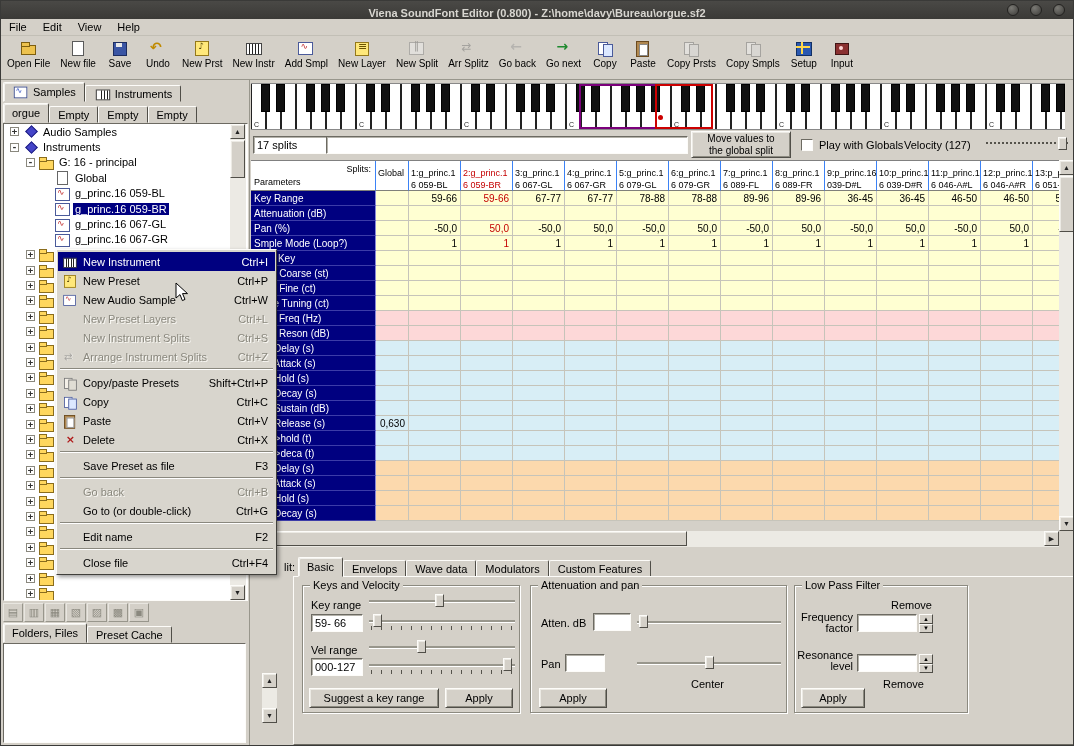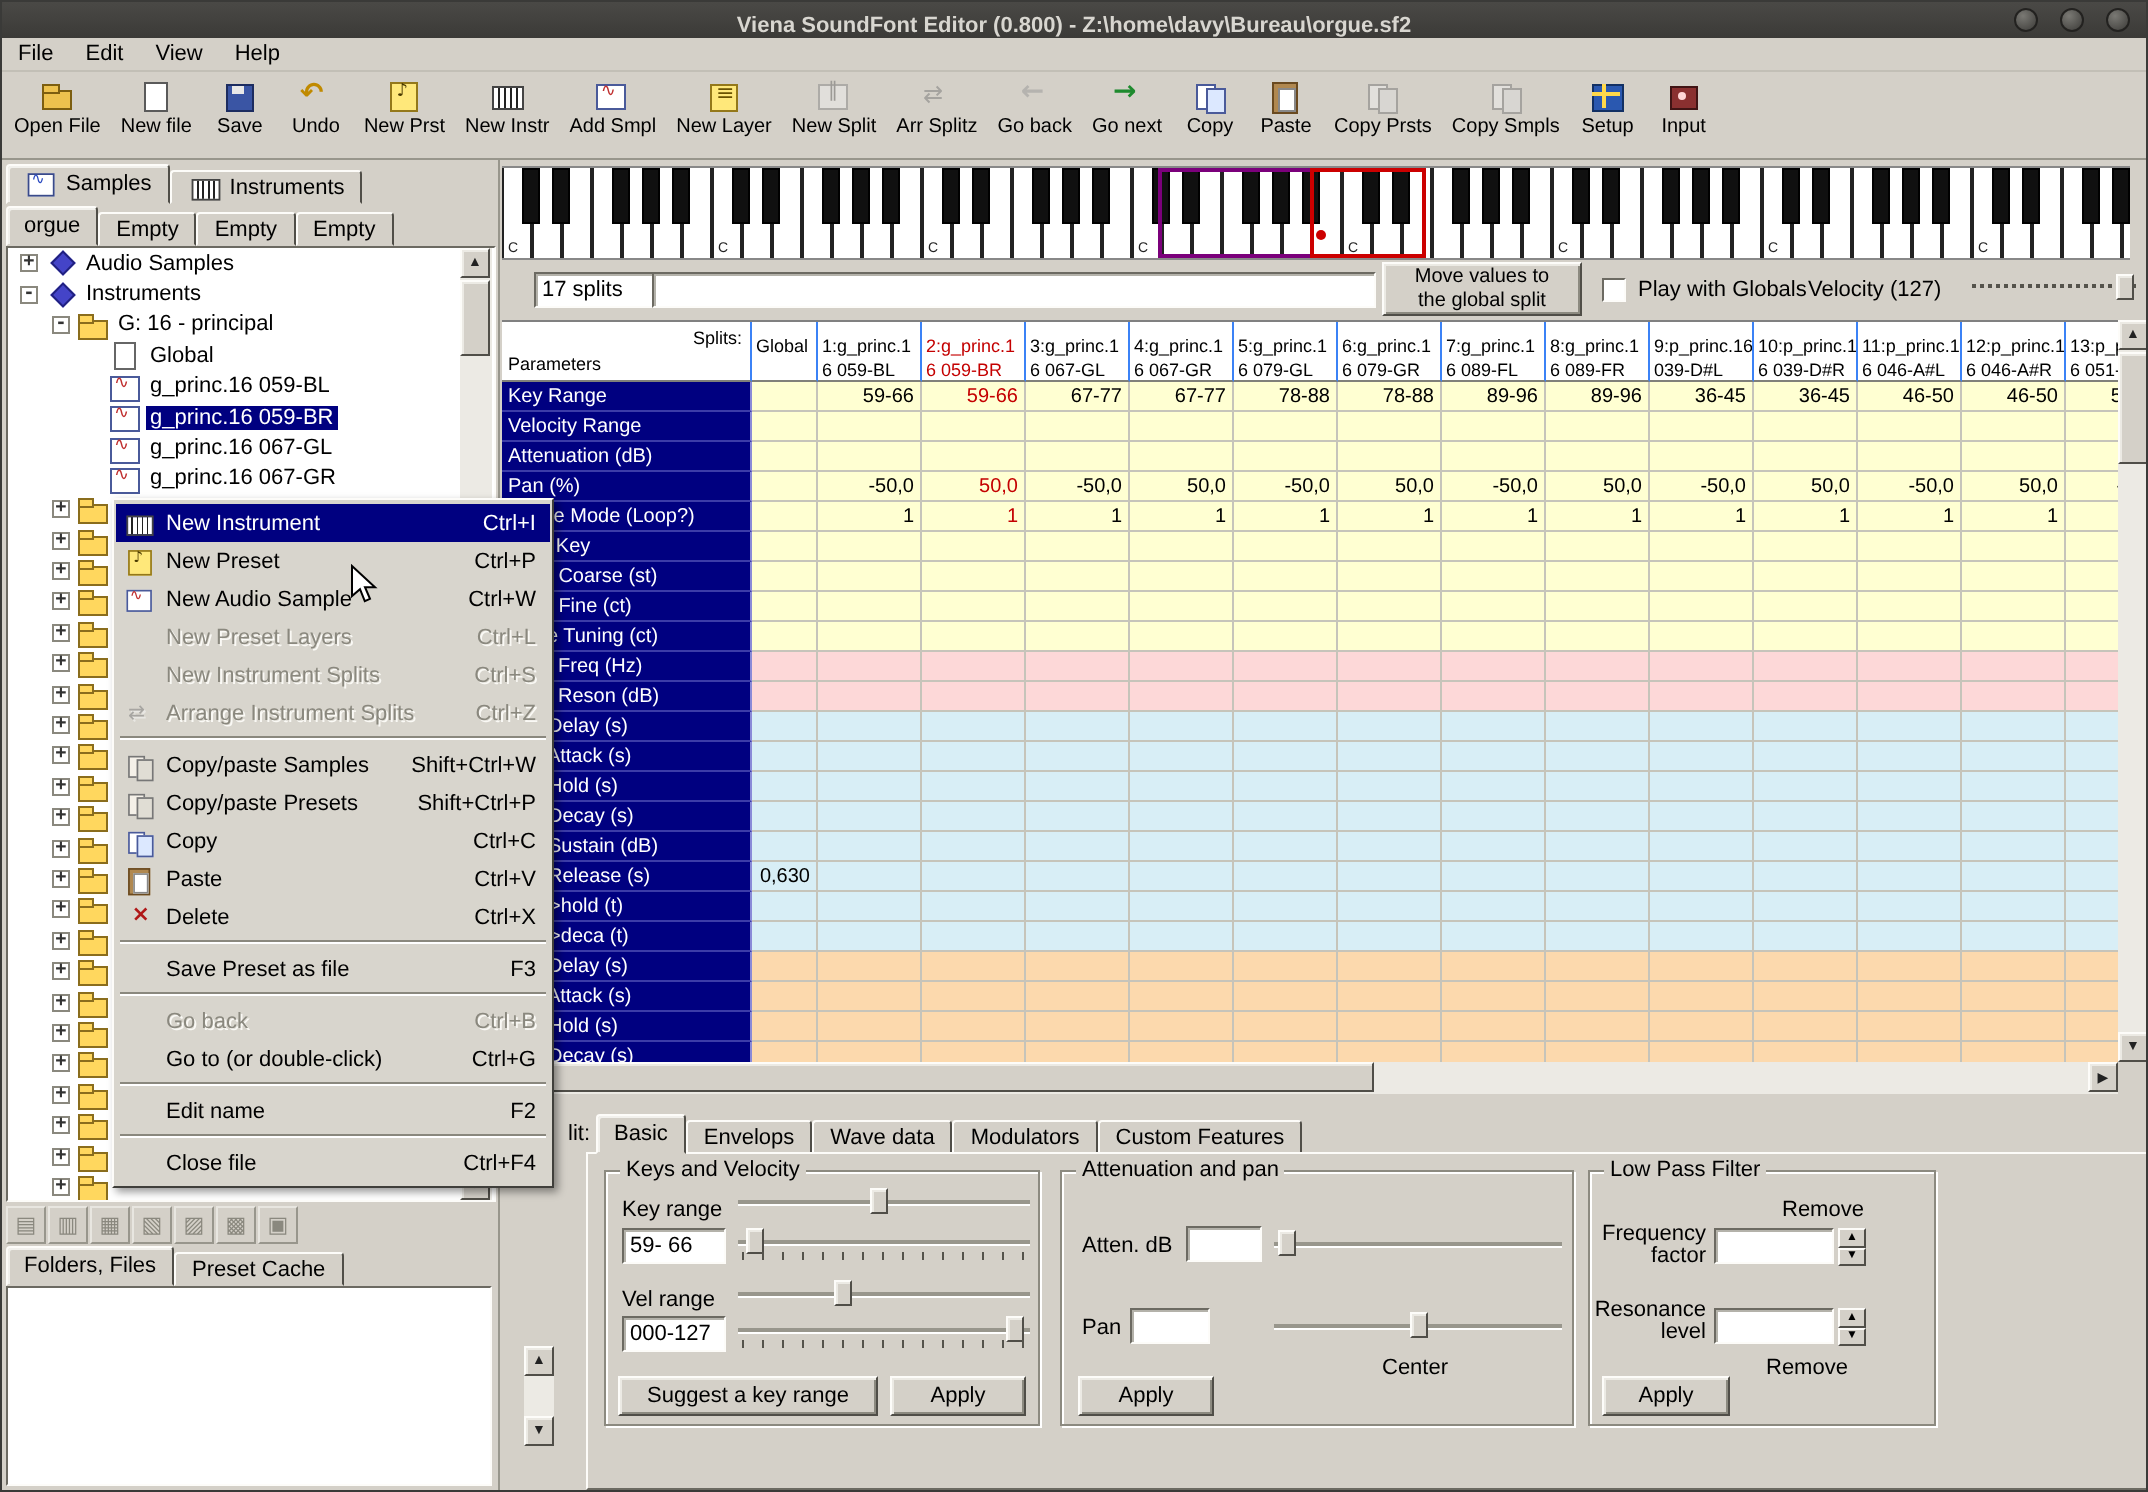--- a/index.html
+++ b/index.html
@@ -569,21 +569,21 @@
       <div class="bkey" style="left: 685px;"></div>
       <div class="bkey" style="left: 700px;"></div>
       <div class="bkey" style="left: 715px;"></div>
       <div class="bkey" style="left: 745px;"></div>
       <div class="bkey" style="left: 760px;"></div>
       <div class="bkey" style="left: 790px;"></div>
       <div class="bkey" style="left: 805px;"></div>
     </div>
 
   <div class="ctrlrow">
-    <input class="inp" style="left: 17px; top: 6px; width: 88px;" value="17 splits">
+    <input class="inp" style="left: 3px; top: 6px; width: 88px;" value="17 splits">
     <input class="inp" style="left: 76px; top: 6px; width: 362px;" value="">
     <button class="btn movebtn" style="left:441px;top:1px;width:100px;height:27px">
         <span>Move values to</span>
         <span>the global split</span>
       </button>
     <span class="cb" style="left:551px;top:9px"></span>
     <span class="cblab" style="left:569px;top:9px">Play with Globals</span>
     <span class="vellab" style="left:654px;top:9px">Velocity (127)</span>
     <div class="dotslider" style="left:736px;top:6px;width:82px">
         <span class="sthumb" style="left:72px"></span>
@@ -659,37 +659,20 @@
         <div class="tc c-dat band-yellow val">67-77</div>
         <div class="tc c-dat band-yellow val">78-88</div>
         <div class="tc c-dat band-yellow val">78-88</div>
         <div class="tc c-dat band-yellow val">89-96</div>
         <div class="tc c-dat band-yellow val">89-96</div>
         <div class="tc c-dat band-yellow val">36-45</div>
         <div class="tc c-dat band-yellow val">36-45</div>
         <div class="tc c-dat band-yellow val">46-50</div>
         <div class="tc c-dat band-yellow val">46-50</div>
         <div class="tc c-dat band-yellow val">51-56</div>
-      </div>
-      <div class="trw">
-        <div class="tc c-lbl">Velocity Range</div>
-        <div class="tc c-glb band-yellow val"></div>
-        <div class="tc c-dat band-yellow val"></div>
-        <div class="tc c-dat band-yellow val red"></div>
-        <div class="tc c-dat band-yellow val"></div>
-        <div class="tc c-dat band-yellow val"></div>
-        <div class="tc c-dat band-yellow val"></div>
-        <div class="tc c-dat band-yellow val"></div>
-        <div class="tc c-dat band-yellow val"></div>
-        <div class="tc c-dat band-yellow val"></div>
-        <div class="tc c-dat band-yellow val"></div>
-        <div class="tc c-dat band-yellow val"></div>
-        <div class="tc c-dat band-yellow val"></div>
-        <div class="tc c-dat band-yellow val"></div>
-        <div class="tc c-dat band-yellow val"></div>
       </div>
       <div class="trw">
         <div class="tc c-lbl">Attenuation  (dB)</div>
         <div class="tc c-glb band-yellow val"></div>
         <div class="tc c-dat band-yellow val"></div>
         <div class="tc c-dat band-yellow val red"></div>
         <div class="tc c-dat band-yellow val"></div>
         <div class="tc c-dat band-yellow val"></div>
         <div class="tc c-dat band-yellow val"></div>
         <div class="tc c-dat band-yellow val"></div>
@@ -1163,25 +1146,20 @@
         <span class="clab">New Instrument Splits</span>
         <span class="csc">Ctrl+S</span>
       </div>
       <div class="citem dis">
         <span class="cico ticon i-arrange"></span>
         <span class="clab">Arrange Instrument Splits</span>
         <span class="csc">Ctrl+Z</span>
       </div>
       <div class="csep"></div>
       <div class="citem">
-        <span class="cico ticon i-copy-samples"></span>
-        <span class="clab">Copy/paste Samples</span>
-        <span class="csc">Shift+Ctrl+W</span>
-      </div>
-      <div class="citem">
         <span class="cico ticon i-copy-presets"></span>
         <span class="clab">Copy/paste Presets</span>
         <span class="csc">Shift+Ctrl+P</span>
       </div>
       <div class="citem">
         <span class="cico ticon i-copy"></span>
         <span class="clab">Copy</span>
         <span class="csc">Ctrl+C</span>
       </div>
       <div class="citem">

